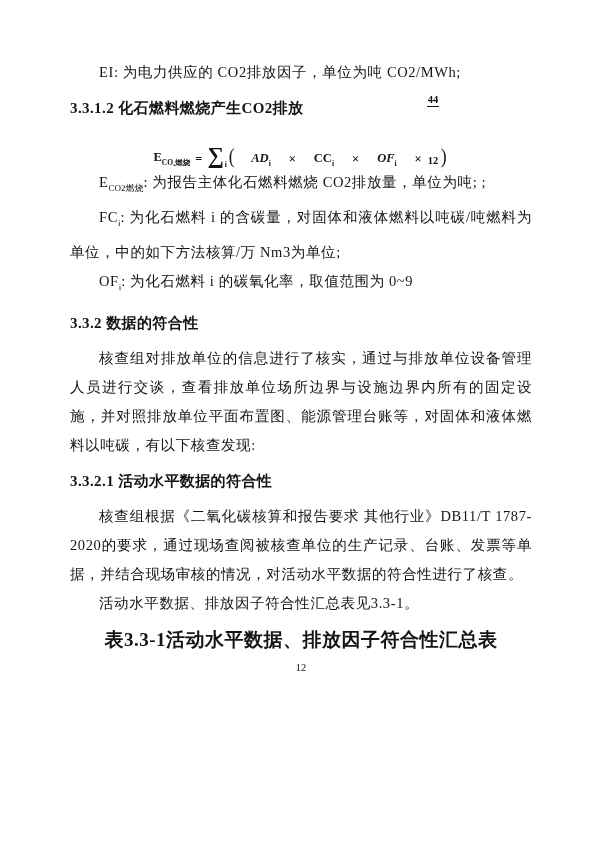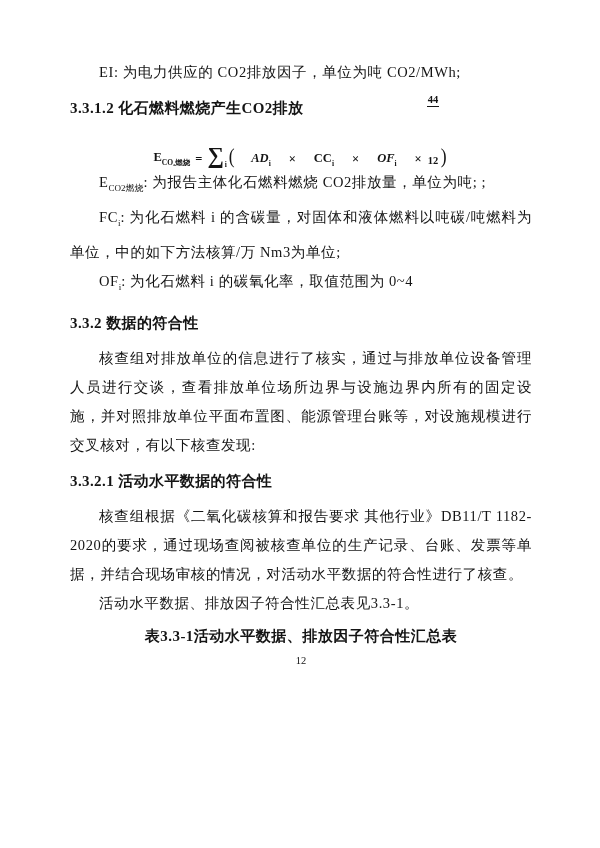--- a/index.html
+++ b/index.html
@@ -85,21 +85,21 @@
     font-size: 10.5px;
     line-height: 1.15;
     margin-left: 2px;
     gap: 48px;
   }
   .f-num { border-bottom: 1px solid #141414; padding: 0 1px; }
   .f-den { padding: 0 1px; }
   
   .table-caption {
     margin: 9px 0 0 0;
-    font-size: 15px;
+    font-size: 19px;
     font-weight: bold;
     text-align: center;
     letter-spacing: 0.5px;
   }
   .page-number {
     margin-top: 9px;
     font-size: 10.5px;
     text-align: center;
     letter-spacing: 0;
   }
@@ -133,29 +133,29 @@
         <span class="f-den">12</span>
       </span>
     <span class="f-paren">)</span>
   </div>
 
   <p class="para indent"><span class="term"><span>E</span><sub class="tsub">CO2燃烧</sub></span><span>: 为报告主体化石燃料燃烧 CO2排放量，单位为吨; ;</span></p>
 
 
   <p class="para indent"><span class="term"><span>FC</span><sub class="tsub">i</sub></span><span>: 为化石燃料 i 的含碳量，对固体和液体燃料以吨碳/吨燃料为单位，中的如下方法核算/万 Nm3为单位;</span></p>
 
-  <p class="para indent"><span class="term"><span>OF</span><sub class="tsub">i</sub></span><span>: 为化石燃料 i 的碳氧化率，取值范围为 0~4</span></p>
+  <p class="para indent"><span class="term"><span>OF</span><sub class="tsub">i</sub></span><span>: 为化石燃料 i 的碳氧化率，取值范围为 0~9</span></p>
 
   <h3 class="heading">3.3.2 数据的符合性</h3>
 
-  <p class="para indent">核查组对排放单位的信息进行了核实，通过与排放单位设备管理人员进行交谈，查看排放单位场所边界与设施边界内所有的固定设施，并对照排放单位平面布置图、能源管理台账等，对设施规模进行交叉核对，有以下核查发现:</p>
+  <p class="para indent">核查组对排放单位的信息进行了核实，通过与排放单位设备管理人员进行交谈，查看排放单位场所边界与设施边界内所有的固定设施，并对照排放单位平面布置图、能源管理台账等，对固体和液体燃料以吨碳，有以下核查发现:</p>
 
   <h3 class="heading">3.3.2.1 活动水平数据的符合性</h3>
 
-  <p class="para indent">核查组根据《二氧化碳核算和报告要求 其他行业》DB11/T 1182-2020的要求，通过现场查阅被核查单位的生产记录、台账、发票等单据，并结合现场审核的情况，对活动水平数据的符合性进行了核查。</p>
+  <p class="para indent">核查组根据《二氧化碳核算和报告要求 其他行业》DB11/T 1787-2020的要求，通过现场查阅被核查单位的生产记录、台账、发票等单据，并结合现场审核的情况，对活动水平数据的符合性进行了核查。</p>
 
   <p class="para indent">活动水平数据、排放因子符合性汇总表见3.3-1。</p>
 
   <p class="table-caption">表3.3-1活动水平数据、排放因子符合性汇总表</p>
 
   <div class="page-number">12</div>
 
 </div>
 
 </body></html>

